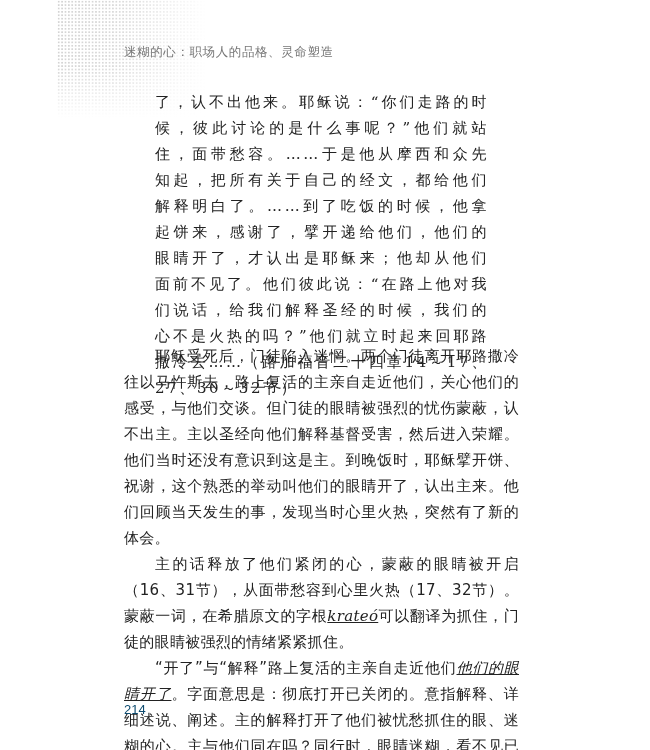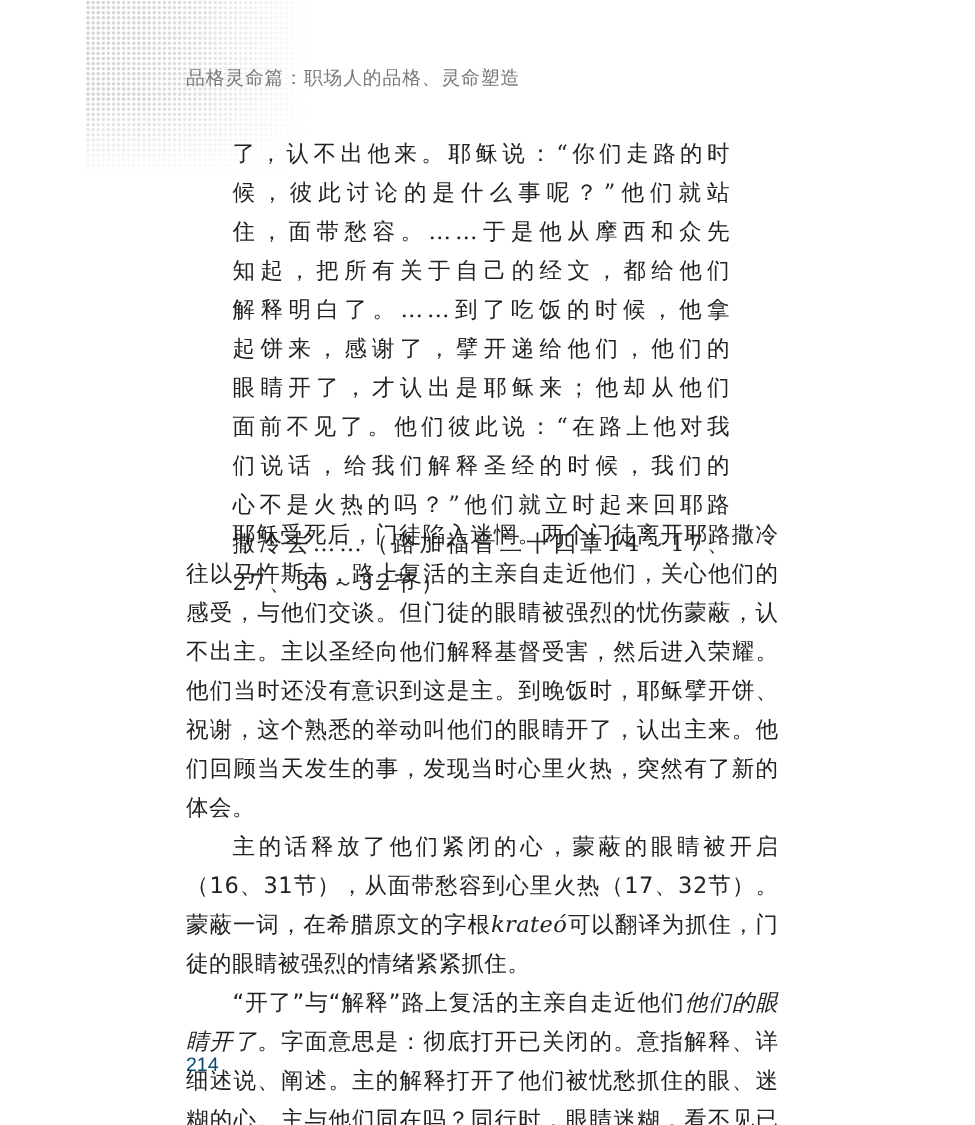--- a/index.html
+++ b/index.html
@@ -26,33 +26,33 @@
       font-family: "DejaVu Serif", serif; font-size: 15px; line-height: 26px;
       color: #222; letter-spacing: 2.6px; text-align: justify;
     }
     .quote p { margin: 0; }
     .body-text {
       position: absolute; left: 124px; top: 343px; width: 395px;
       font-family: "DejaVu Sans", sans-serif; font-size: 15px; line-height: 26px;
       color: #222; text-align: justify; letter-spacing: 0.3px;
     }
     .body-text p { margin: 0; text-indent: 31px; }
-    .body-text i { font-family: "DejaVu Serif", serif; font-style: italic; }
+    .body-text i { font-family: "DejaVu Serif", serif; font-style: italic; text-decoration: underline; }
     .page-number {
       position: absolute; left: 124px; top: 702px;
       font-family: "Liberation Sans", sans-serif; font-size: 13px; color: #0c4a6e;
     }
   </style>
 </head>
 <body>
 
 <div class="halftone"></div>
 <div class="halftone2"></div>
 
-<div class="running-head">品格灵命篇：职场人的品格、灵命塑造</div>
+<div class="running-head">迷糊的心：职场人的品格、灵命塑造</div>
 
 <div class="quote">
   <p>了，认不出他来。耶稣说：“你们走路的时候，彼此讨论的是什么事呢？”他们就站住，面带愁容。……于是他从摩西和众先知起，把所有关于自己的经文，都给他们解释明白了。……到了吃饭的时候，他拿起饼来，感谢了，擘开递给他们，他们的眼睛开了，才认出是耶稣来；他却从他们面前不见了。他们彼此说：“在路上他对我们说话，给我们解释圣经的时候，我们的心不是火热的吗？”他们就立时起来回耶路撒冷去……（路加福音二十四章14～17、27、30～32节）</p>
 </div>
 
 <div class="body-text">
   <p>耶稣受死后，门徒陷入迷惘。两个门徒离开耶路撒冷往以马忤斯去，路上复活的主亲自走近他们，关心他们的感受，与他们交谈。但门徒的眼睛被强烈的忧伤蒙蔽，认不出主。主以圣经向他们解释基督受害，然后进入荣耀。他们当时还没有意识到这是主。到晚饭时，耶稣擘开饼、祝谢，这个熟悉的举动叫他们的眼睛开了，认出主来。他们回顾当天发生的事，发现当时心里火热，突然有了新的体会。</p>
   <p><span>主的话释放了他们紧闭的心，蒙蔽的眼睛被开启（16、31节），从面带愁容到心里火热（17、32节）。蒙蔽一词，在希腊原文的字根</span><i>krateó</i><span>可以翻译为抓住，门徒的眼睛被强烈的情绪紧紧抓住。</span></p>
   <p><span>“开了”与“解释”路上复活的主亲自走近他们</span><i>他们的眼睛开了</i><span>。字面意思是：彻底打开已关闭的。意指解释、详细述说、阐述。主的解释打开了他们被忧愁抓住的眼、迷糊的心。主与他们同在吗？同行时，眼睛迷糊，看不见已同在的</span></p>
 </div>

